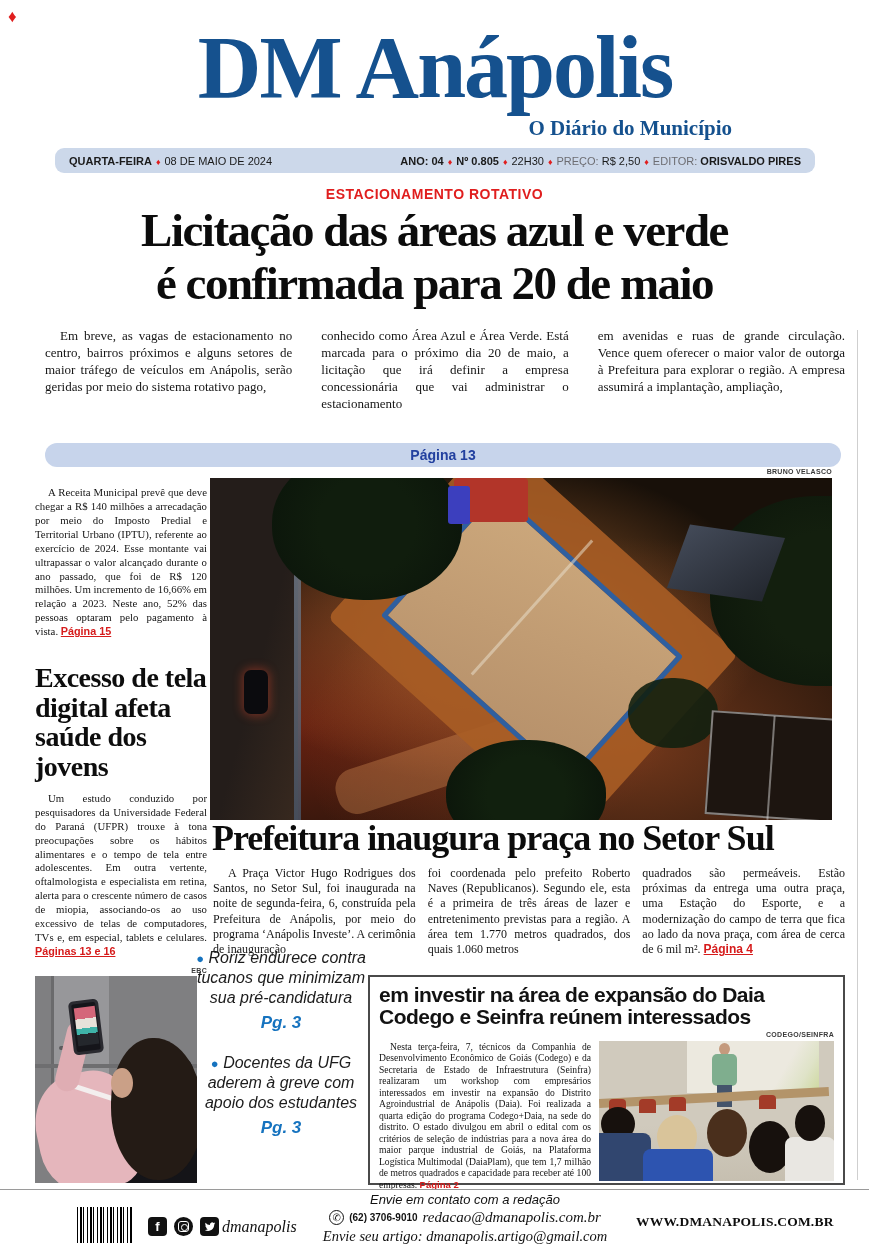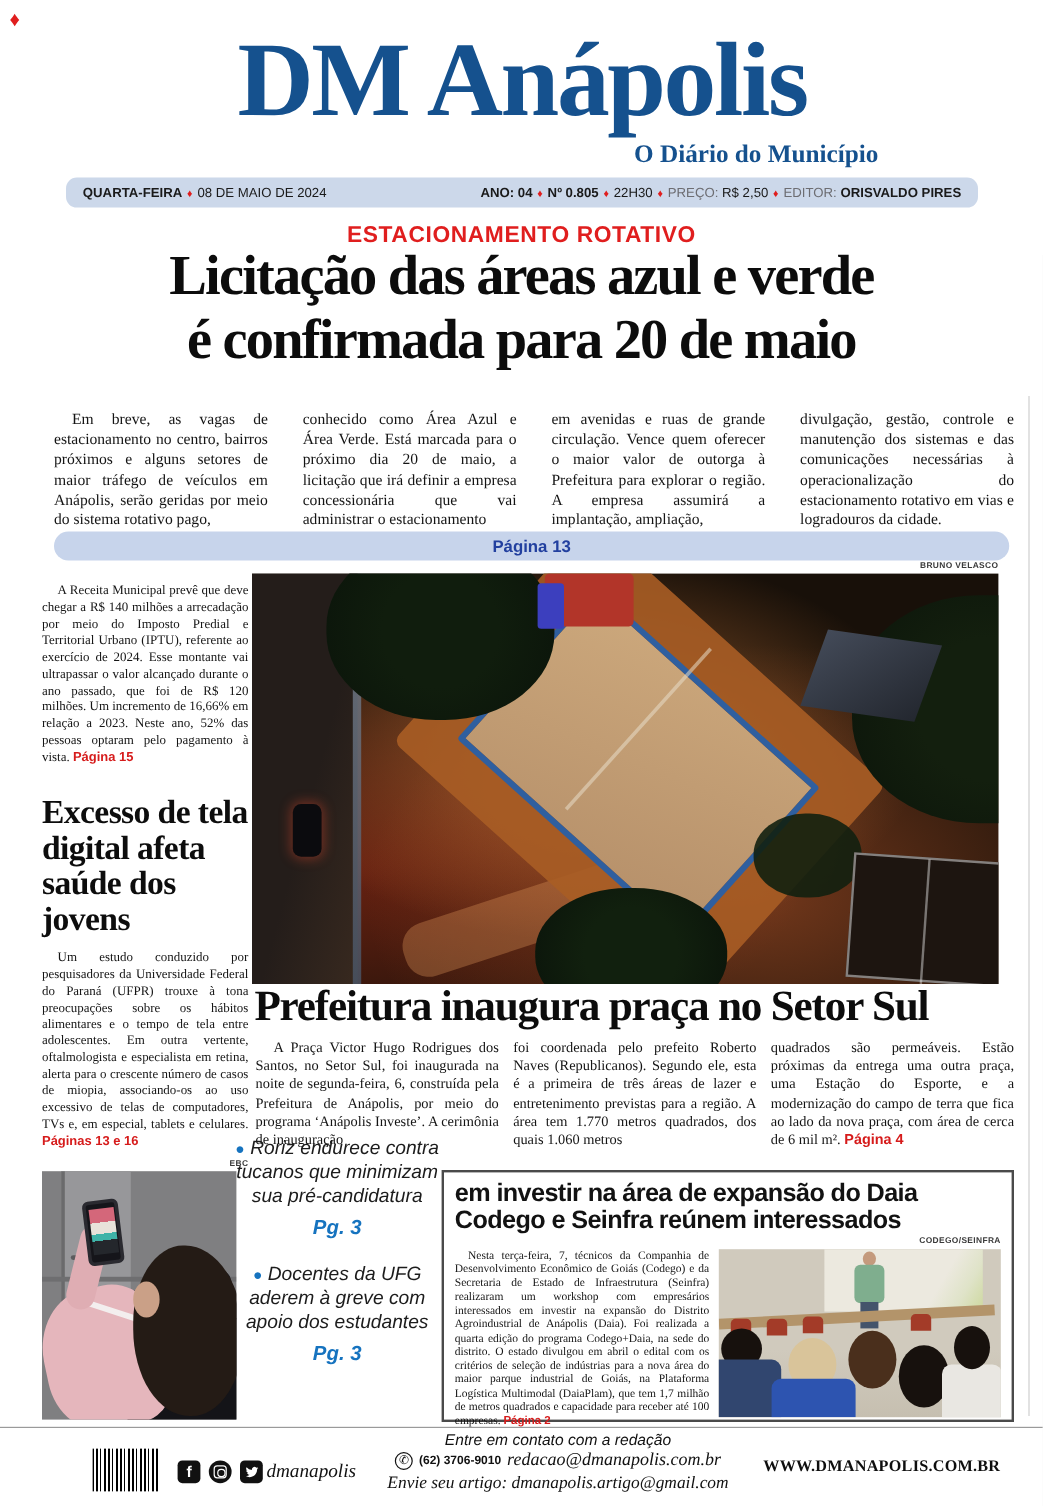--- a/index.html
+++ b/index.html
@@ -19,39 +19,39 @@
   
   .datebar { position:absolute; left:55px; top:148px; width:760px; height:25px; background:#ccd8ea;
              border-radius:9px; display:flex; align-items:center; justify-content:space-between;
              padding:0 14px; font-size:11px; color:#1a1a1a; white-space:nowrap; }
   .datebar b { font-weight:bold; }
   .datebar .muted { color:#6d6d72;text-align:right; }
   .dia { color:#e01e1e; font-size:9px; padding:0 4px; }
 
   
   .kicker { position:absolute; left:0; top:186px; width:869px; text-align:center;
-            font-weight:bold; font-size:19px; letter-spacing:.5px; color:#e01e1e; }
+            font-weight:bold; font-size:14px; letter-spacing:.5px; color:#e01e1e; }
   .headline { position:absolute; left:31px; top:204px; width:807px; text-align:center;
               font-family:"Liberation Serif", serif; font-weight:bold; font-size:47px; line-height:1.12;
               letter-spacing:-1.5px; color:#0c0c0c; }
-  .lead-cols { position:absolute; left:45px; top:341px; width:800px; display:flex; gap:29px;
+  .lead-cols { position:absolute; left:45px; top:328px; width:800px; display:flex; gap:29px;
                font-family:"Liberation Serif", serif; font-size:13px; line-height:1.3; text-align:justify; color:#141414; }
   .lead-cols > div { flex:1; }
   .indent { text-indent:15px; }
   .pagebar { position:absolute; left:45px; top:443px; width:796px; height:24px; background:#c7d4eb;
              border-radius:12px; display:flex; align-items:center; justify-content:center;
              font-weight:bold; font-size:14px; color:#22409f; }
 
   
   .rail { position:absolute; left:35px; top:476px; width:172px; }
   .rail h2 { font-family:"Liberation Serif", serif; font-weight:bold; font-size:28px; line-height:1.06;
              letter-spacing:-.5px; color:#0d0d0d; }
   .rail p { margin-top:10px; font-family:"Liberation Serif", serif; font-size:10.8px; line-height:1.29;
             text-align:justify; color:#141414; text-indent:13px; }
-  .pgref { color:#d61b1b; font-weight:bold; font-family:"Liberation Sans", sans-serif; text-indent:0; }
+  .pgref { color:#d61b1b; font-weight:bold; font-family:"Liberation Sans", sans-serif; text-indent:0;text-decoration:underline; }
   .rail .story2 { margin-top:24px; }
   .credit { font-size:7px; font-weight:bold; color:#3a3a3a; text-align:right; letter-spacing:.3px; }
   .rail .credit { margin-top:8px; }
 
   
   .photo { position:relative; overflow:hidden; }
   .photo * { position:absolute; }
 
   .girl-photo { width:162px; height:207px; margin-top:2px; background:#7f7f81; }
   .gp-door { left:16px; top:0; width:58px; height:150px; background:#97979a; border-left:3px solid #6a6a6c; }
@@ -167,21 +167,20 @@
 
   <div class="kicker">ESTACIONAMENTO ROTATIVO</div>
   <div class="headline">
     <div>Licitação das áreas azul e verde</div>
     <div>é confirmada para 20 de maio</div>
   </div>
   <div class="lead-cols">
     <div class="indent">Em breve, as vagas de estacionamento no centro, bairros próximos e alguns setores de maior tráfego de veículos em Anápolis, serão geridas por meio do sistema rotativo pago,</div>
     <div>conhecido como Área Azul e Área Verde. Está marcada para o próximo dia 20 de maio, a licitação que irá definir a empresa concessionária que vai administrar o estacionamento</div>
     <div>em avenidas e ruas de grande circulação. Vence quem oferecer o maior valor de outorga à Prefeitura para explorar o região. A empresa assumirá a implantação, ampliação,</div>
-    <div>divulgação, gestão, controle e manutenção dos sistemas e das comunicações necessárias à operacionalização do estacionamento rotativo em vias e logradouros da cidade.</div>
   </div>
   <div class="pagebar">Página 13</div>
 
   <div class="rail">
     <p><span>A Receita Municipal prevê que deve chegar a R$ 140 milhões a arrecadação por meio do Imposto Predial e Territorial Urbano (IPTU), referente ao exercício de 2024. Esse montante vai ultrapassar o valor alcançado durante o ano passado, que foi de R$ 120 milhões. Um incremento de 16,66% em relação a 2023. Neste ano, 52% das pessoas optaram pelo pagamento à vista. </span><span class="pgref">Página 15</span></p>
     <h2 class="story2">Excesso de tela digital afeta saúde dos jovens</h2>
     <p><span>Um estudo conduzido por pesquisadores da Universidade Federal do Paraná (UFPR) trouxe à tona preocupações sobre os hábitos alimentares e o tempo de tela entre adolescentes. Em outra vertente, oftalmologista e especialista em retina, alerta para o crescente número de casos de miopia, associando-os ao uso excessivo de telas de computadores, TVs e, em especial, tablets e celulares. </span><span class="pgref">Páginas 13 e 16</span></p>
     <div class="credit">EBC</div>
     <div class="photo girl-photo">
       <div class="gp-door"></div>
@@ -279,21 +278,21 @@
         <div class="ig-in"></div>
       </div>
     <div class="sicon">
       <svg width="12" height="12" viewBox="0 0 16 14">
           <path fill="#fff" d="M15 2.1c-.5.2-1 .4-1.6.5.6-.4 1-.9 1.2-1.6-.5.3-1.1.6-1.8.7A2.9 2.9 0 0 0 7.9 4.3 8.2 8.2 0 0 1 2 1.2a2.9 2.9 0 0 0 .9 3.9c-.5 0-.9-.2-1.3-.4 0 1.4 1 2.6 2.3 2.9-.4.1-.8.1-1.3.1.4 1.1 1.4 2 2.7 2A5.8 5.8 0 0 1 1 11a8.2 8.2 0 0 0 4.4 1.3c5.3 0 8.2-4.4 8.2-8.2v-.4c.5-.4 1-.9 1.4-1.6z"></path>
         </svg>
     </div>
   </div>
   <div class="handle">dmanapolis</div>
   <div class="contact">
-    <div class="l1">Entre em contato com a redação</div>
+    <div class="l1">Envie em contato com a redação</div>
     <div class="l2">
       <span class="wa">✆</span>
       <b>(62) 3706-9010</b>
       <span class="mail">redacao@dmanapolis.com.br</span>
     </div>
     <div class="l3"><span>Envie seu artigo: </span><span>dmanapolis.artigo@gmail.com</span></div>
   </div>
   <div class="website">WWW.DMANAPOLIS.COM.BR</div>
 
 </div>

